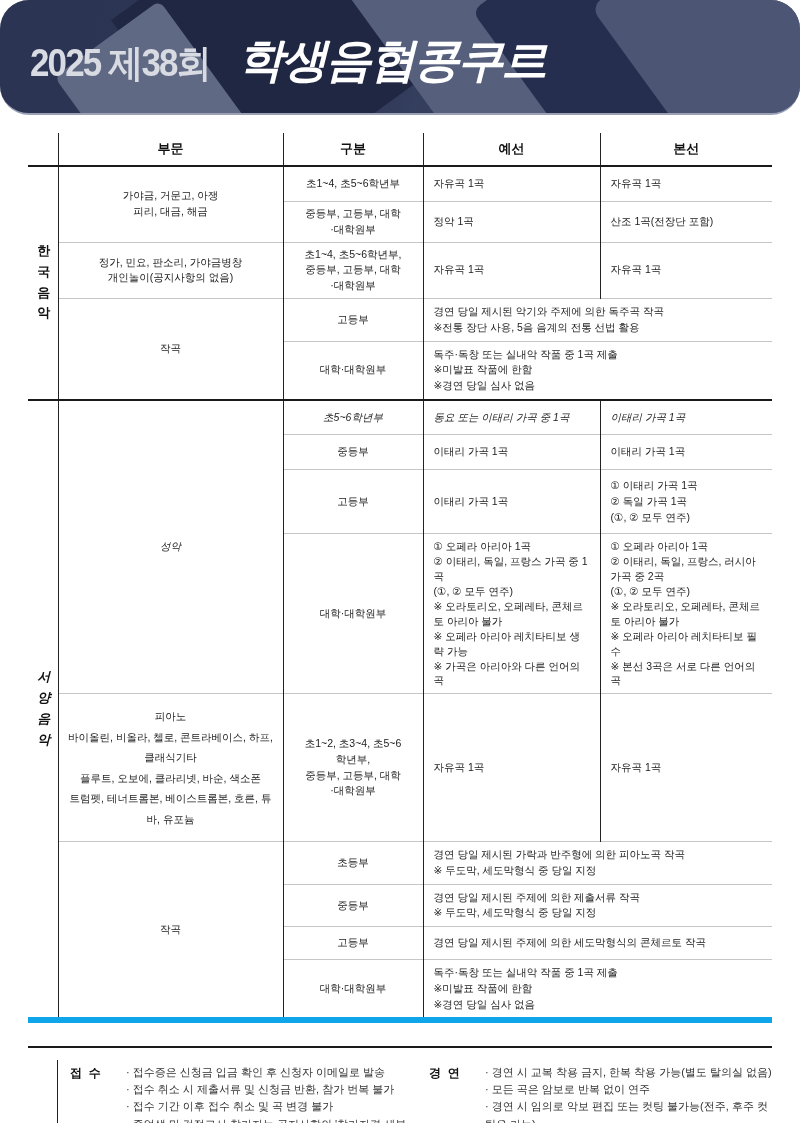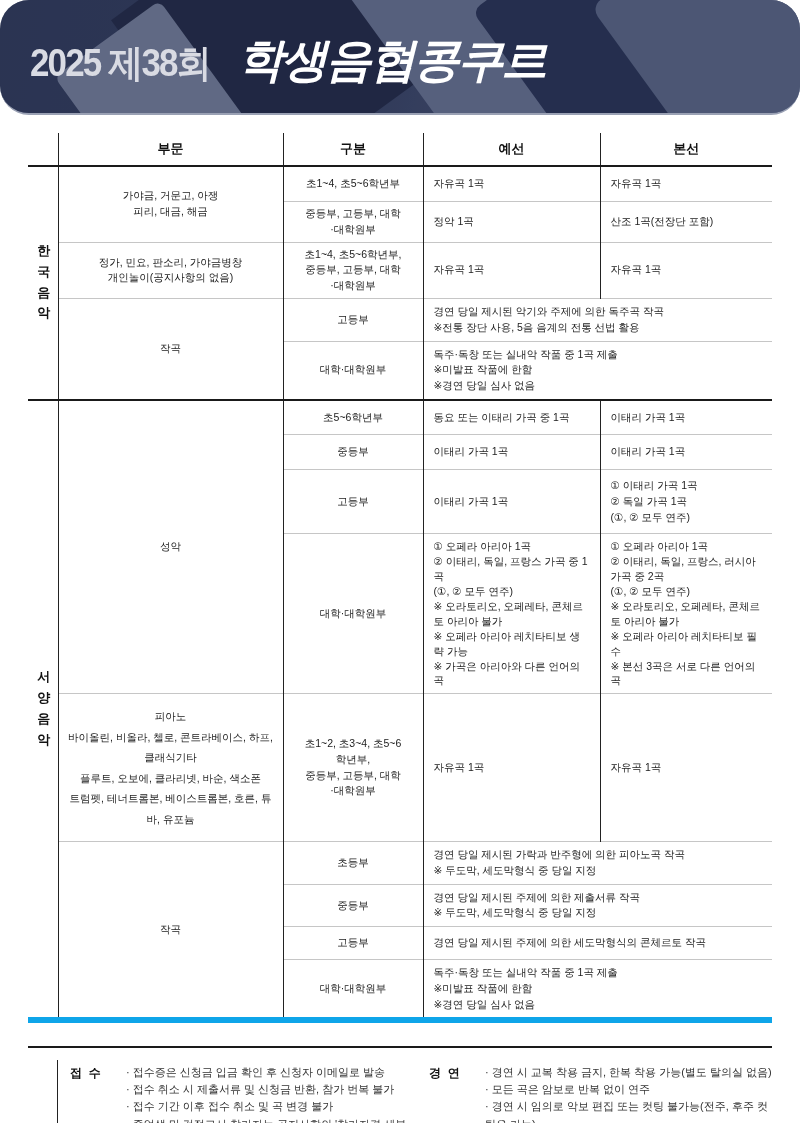--- a/index.html
+++ b/index.html
@@ -38,21 +38,21 @@
   td,th { vertical-align:middle; font-size:10.5px; line-height:1.5; }
   th { font-size:13px; font-weight:700; color:#111; padding:6px 2px; }
   th.lab { border-right:1px solid #222; }
   .bl { border-left:1px solid #222; }
   td.lab { border-right:1px solid #222; text-align:center; }
   .vstack { display:inline-block; width:15px; word-break:break-all; font-weight:700; font-size:13px; line-height:1.6; color:#111; text-align:right; }
   td.c-bumun { text-align:center; padding:12px 8px; white-space:pre-line; }
   td.c-gubun { text-align:center; padding:4px 21px; white-space:pre-line; }
   td.c-ye, td.c-bon, td.c-merged { text-align:left; padding:5px 10px; white-space:pre-line; }
   tr.sep td { border-top:1px solid #c6c6c6; }
-  tr.thick td { border-top:2px solid #1a1a1a; }
+  tr.thick td { border-top:2px solid #1a1a1a;font-style:italic; }
   thead th { border-bottom:2px solid #1a1a1a; }
   .tall-lines { line-height:1.95; }
 
   
   .notes {
     margin:23px 28px 0 28px; width:744px;
     border-top:2px solid #1a1a1a; border-bottom:2px solid #1a1a1a;
     display:flex; padding:12px 0;
   }
   .notes-label {

